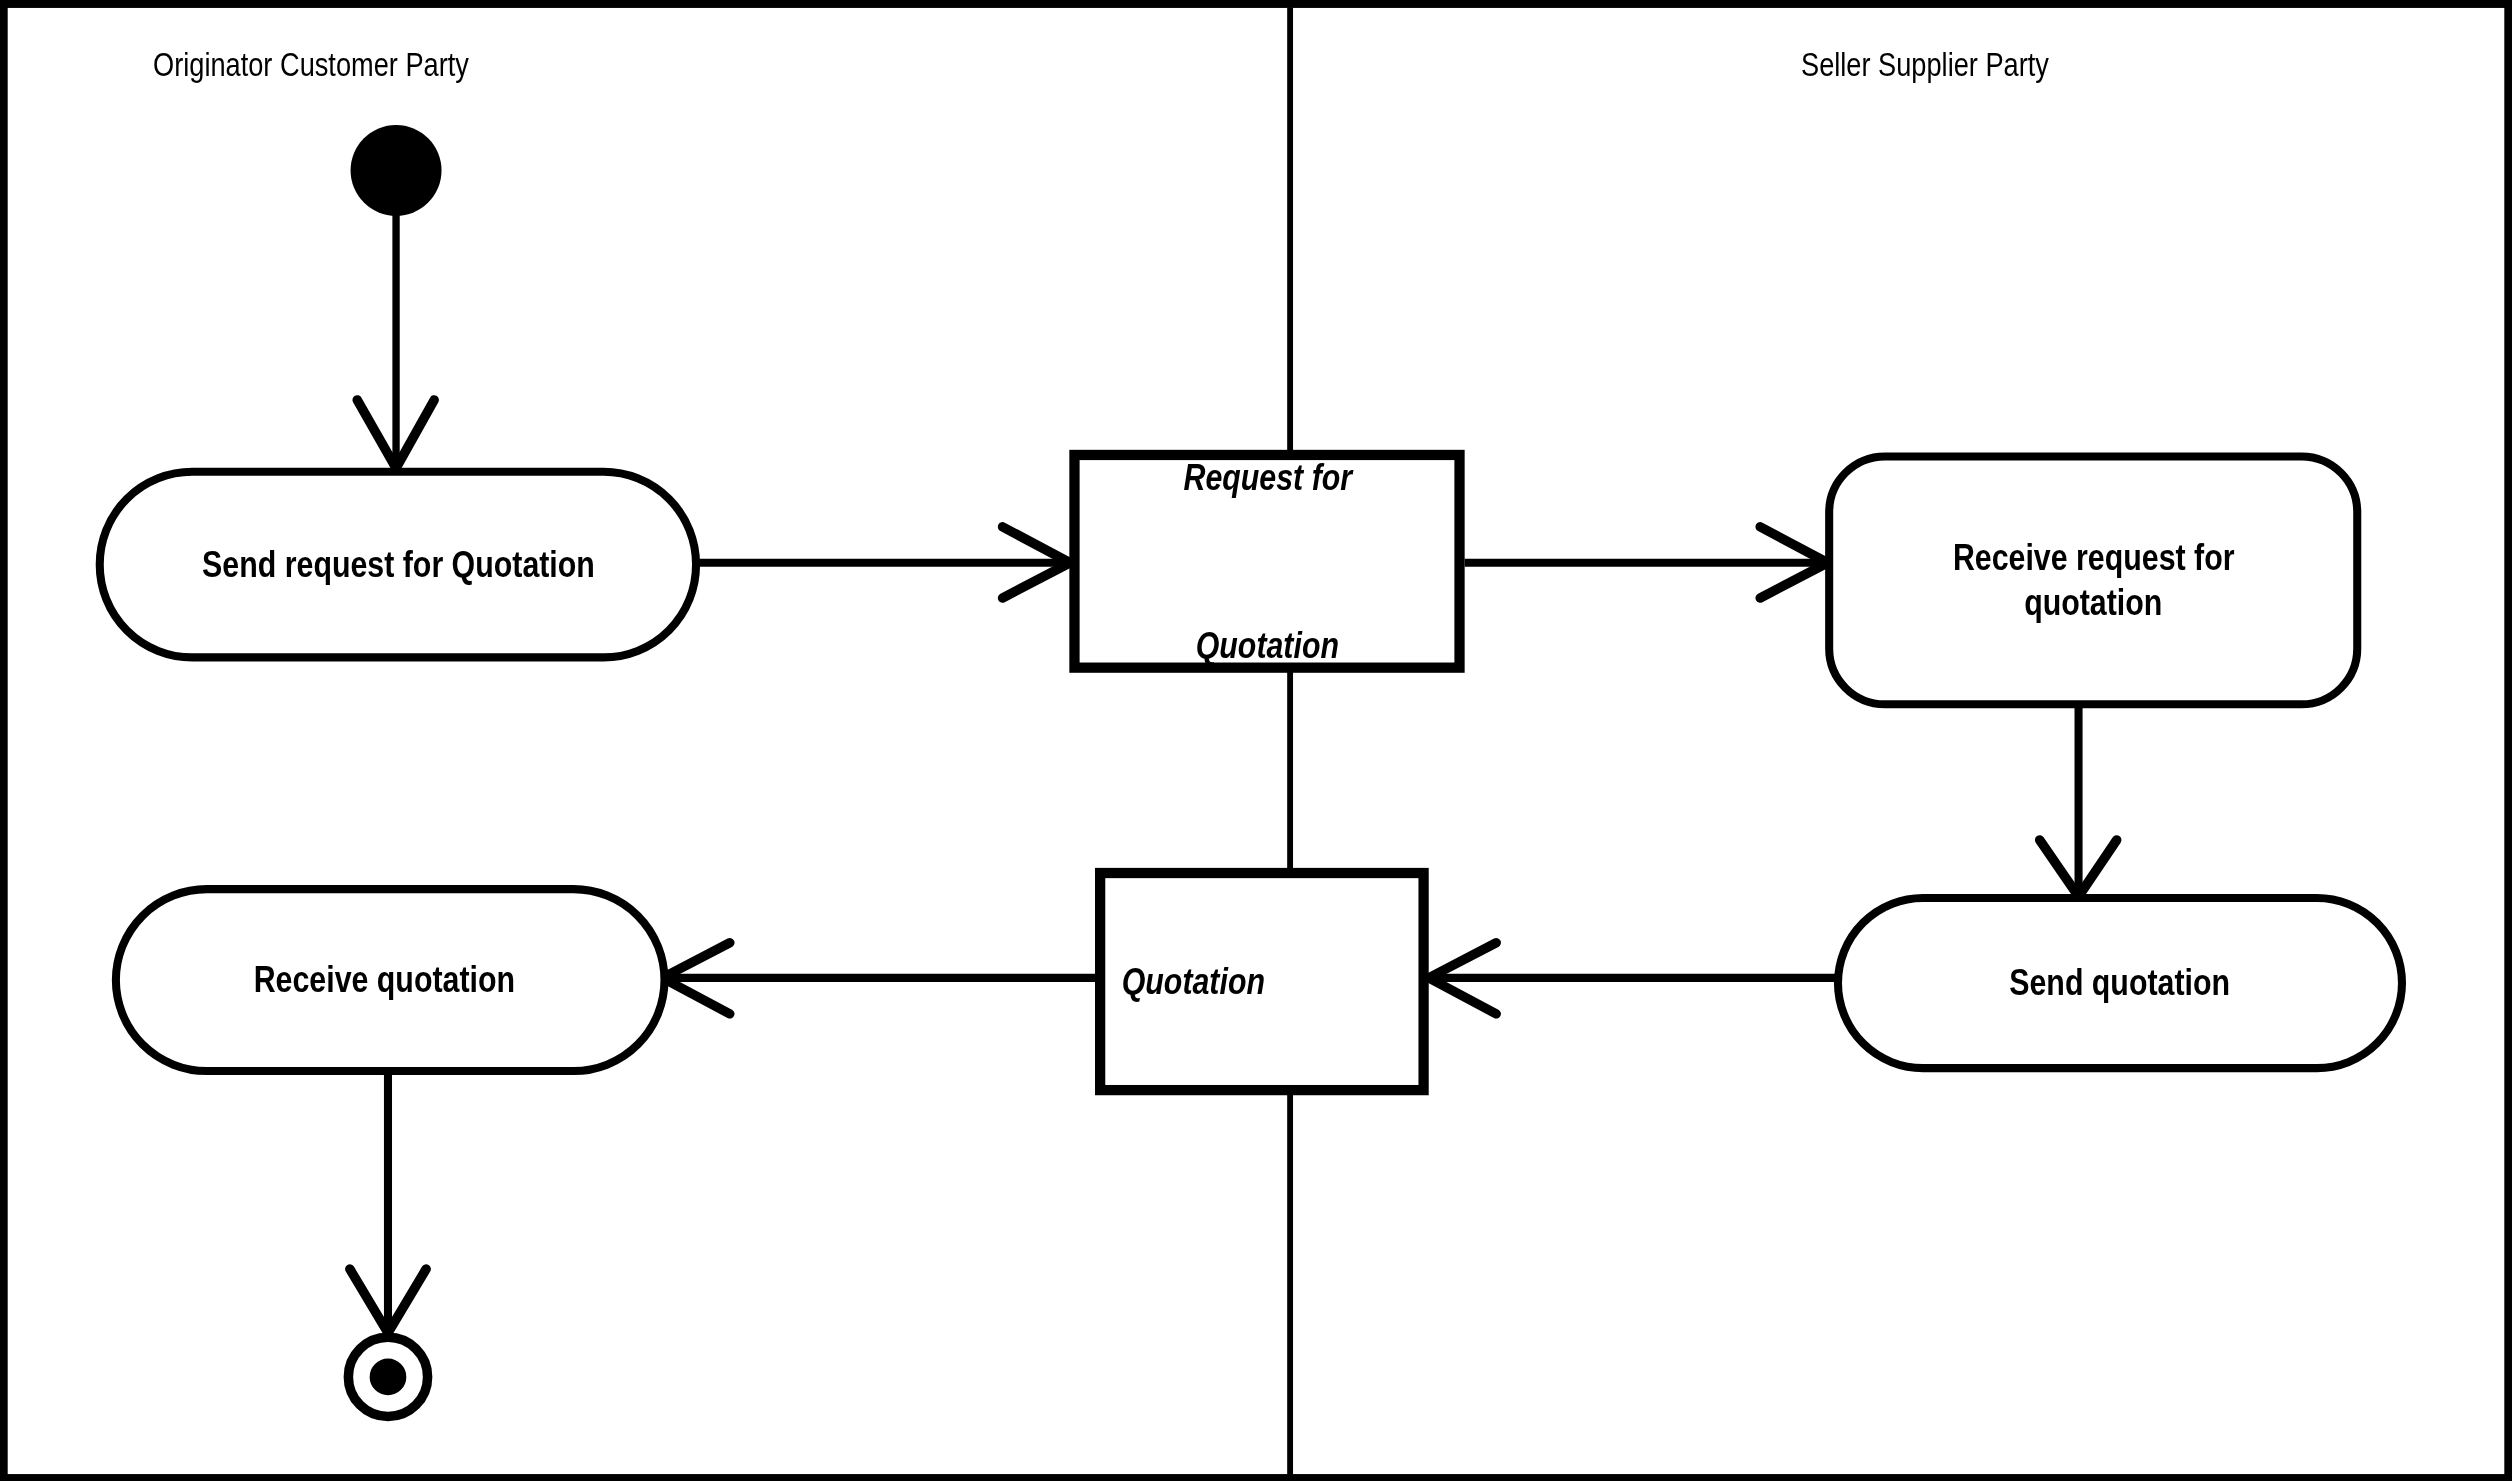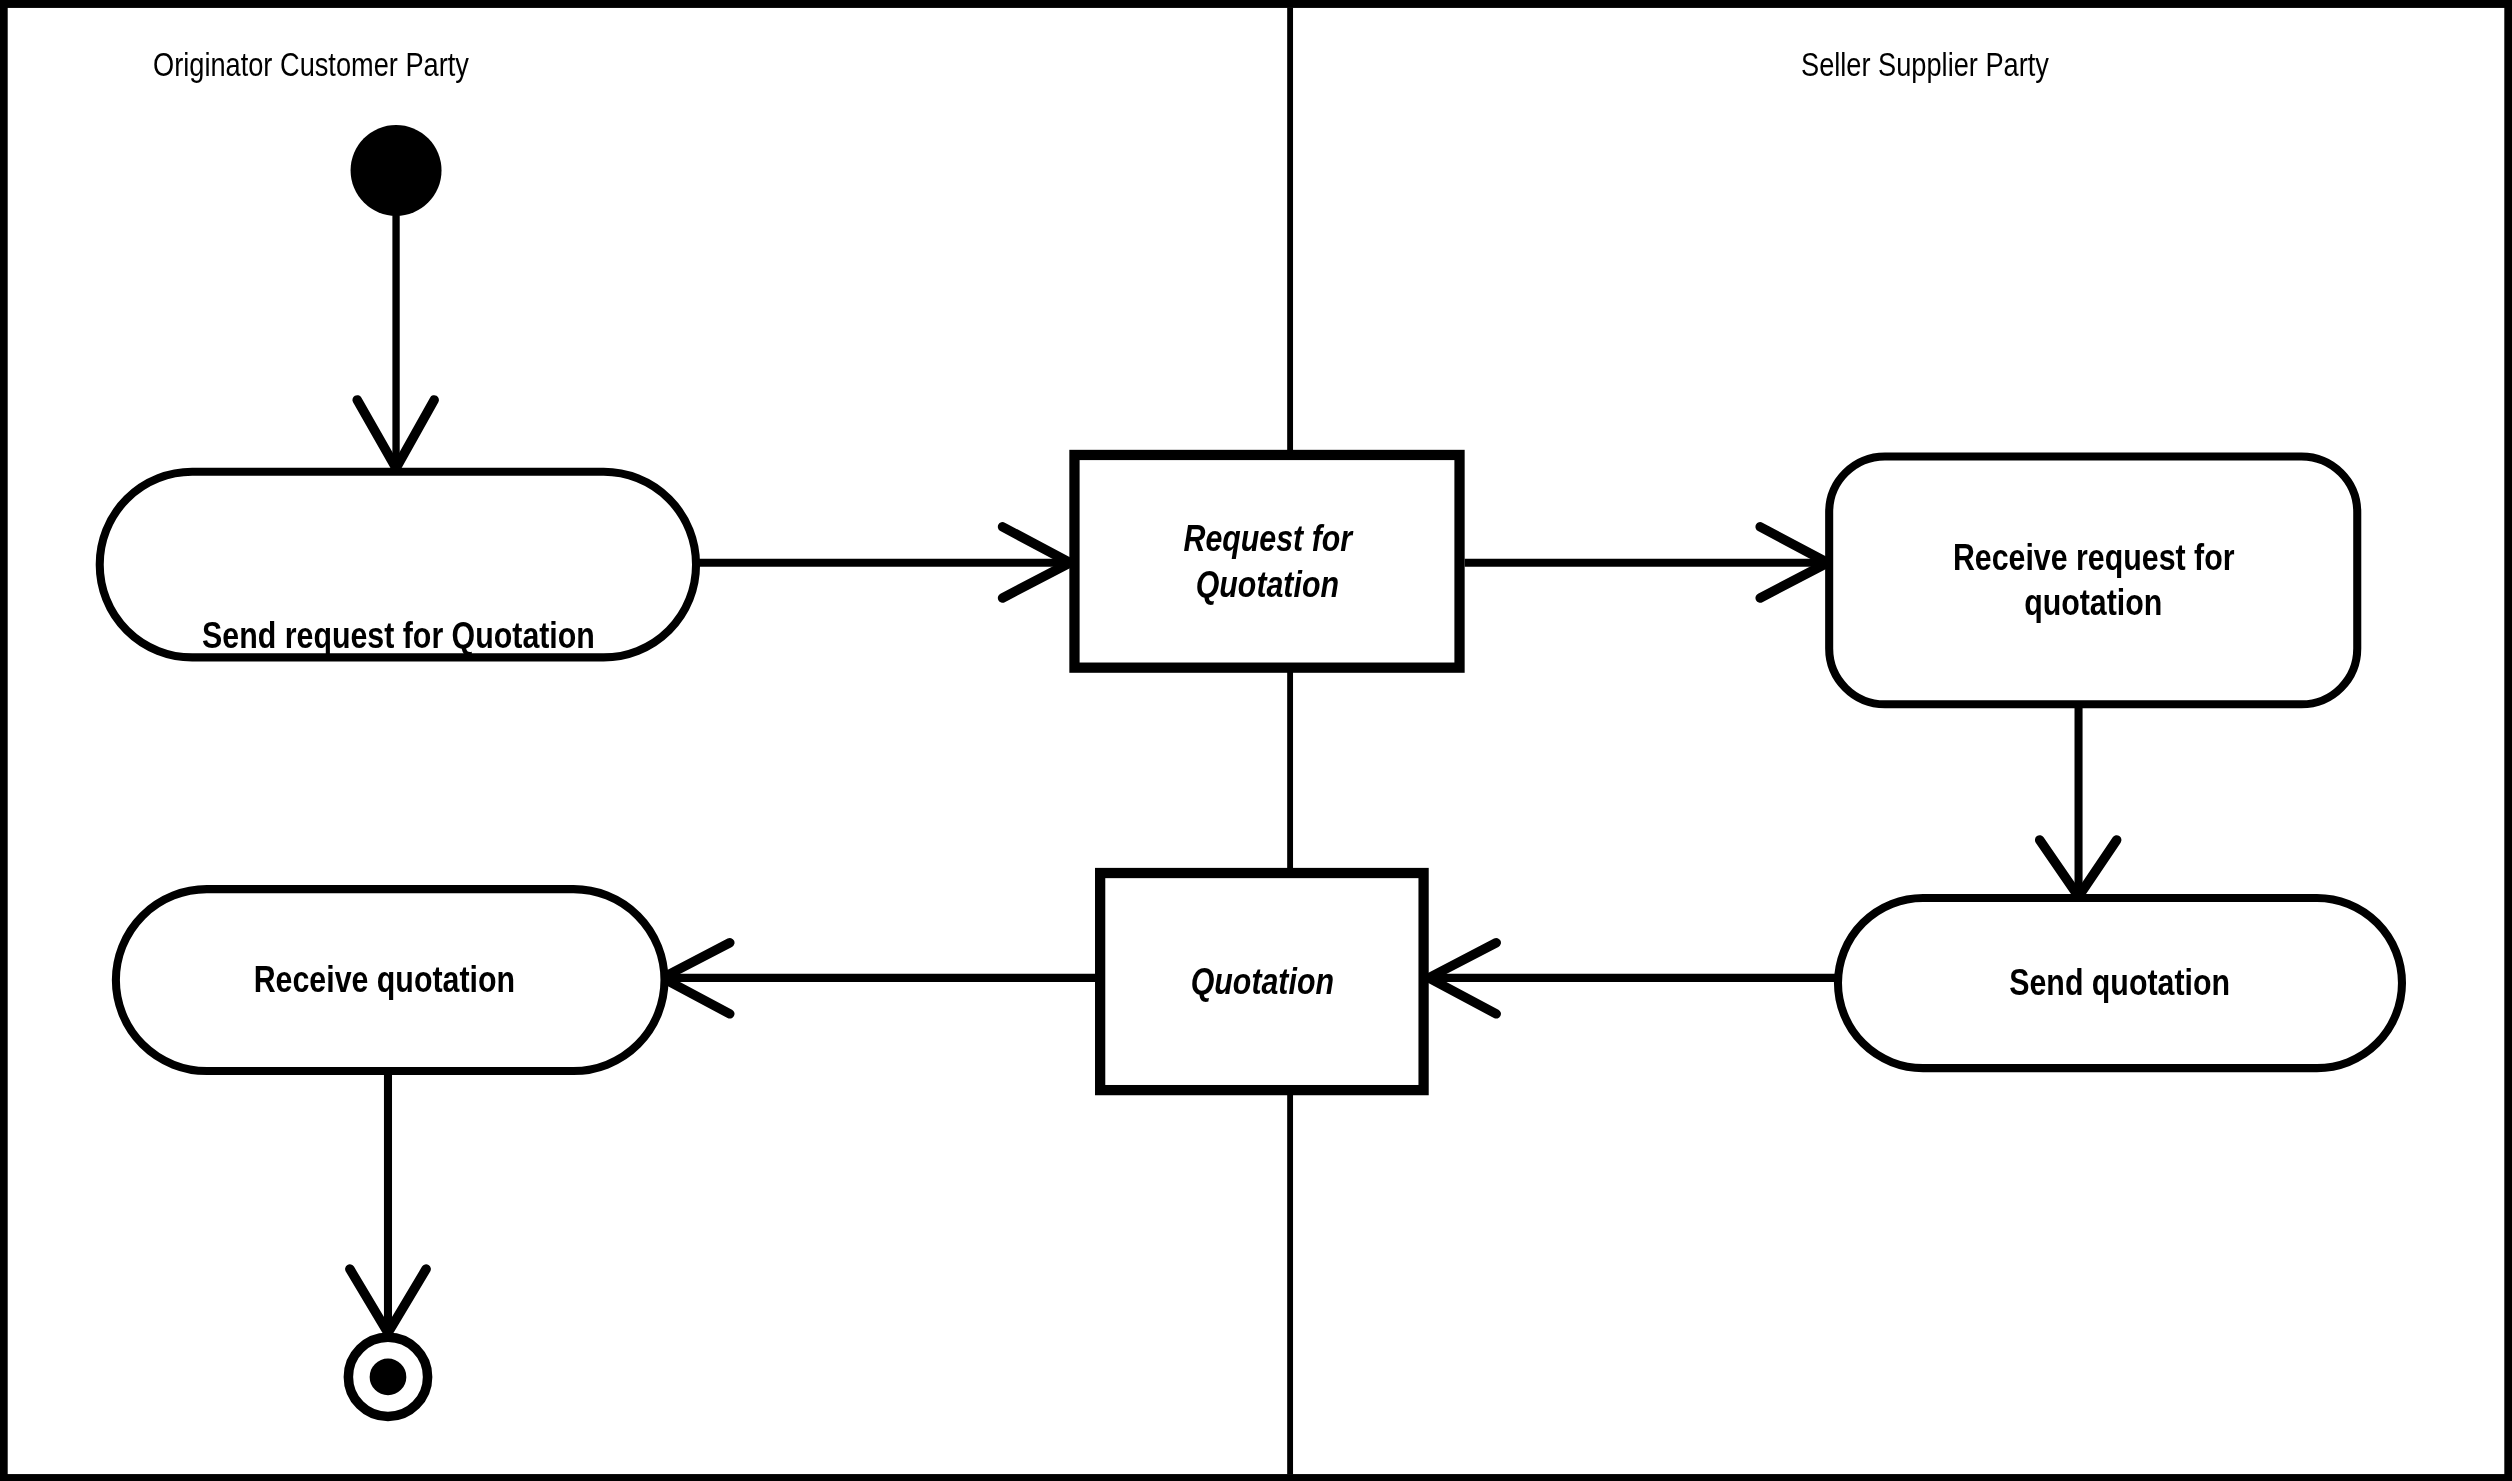--- a/index.html
+++ b/index.html
@@ -49,20 +49,21 @@
   .action-label {
     font-size: 37px;
     font-weight: 700;
     line-height: 1.22;
   }
   .object-label {
     font-size: 37px;
     font-weight: 700;
     font-style: italic;
     line-height: 1.22;
+    justify-content: space-between;
   }
 </style>
 </head>
 <body>
 
 <div id="canvas">
 
   <svg id="diagram-svg" viewBox="0 0 3425 2020" xmlns="http://www.w3.org/2000/svg">
 
     <rect x="5" y="5" width="3415" height="2010" fill="#ffffff" stroke="#000000" stroke-width="11"></rect>
@@ -121,21 +122,21 @@
     <g>
       <circle cx="529" cy="1877" r="54" fill="#ffffff" stroke="#000000" stroke-width="13"></circle>
       <circle cx="529" cy="1877" r="25" fill="#000000"></circle>
     </g>
   </svg>
 
   <div class="lane-title" style="left:153px; top:45px;">Originator Customer Party</div>
 
   <div class="lane-title" style="left:1801px; top:45px;">Seller Supplier Party</div>
 
-  <div class="node-label action-label" style="left:110px; top:472px; width:576px; height:186px;align-items:flex-end;">
+  <div class="node-label action-label" style="left:110px; top:472px; width:576px; height:186px;">
     <span>Send request for Quotation</span>
   </div>
 
   <div class="node-label object-label" style="left:1080px; top:455px; width:375px; height:213px; flex-direction:column;">
     <span>Request for</span>
     <span>Quotation</span>
   </div>
 
   <div class="node-label action-label" style="left:1848px; top:898px; width:544px; height:170px;">
     <span>Send quotation</span>

